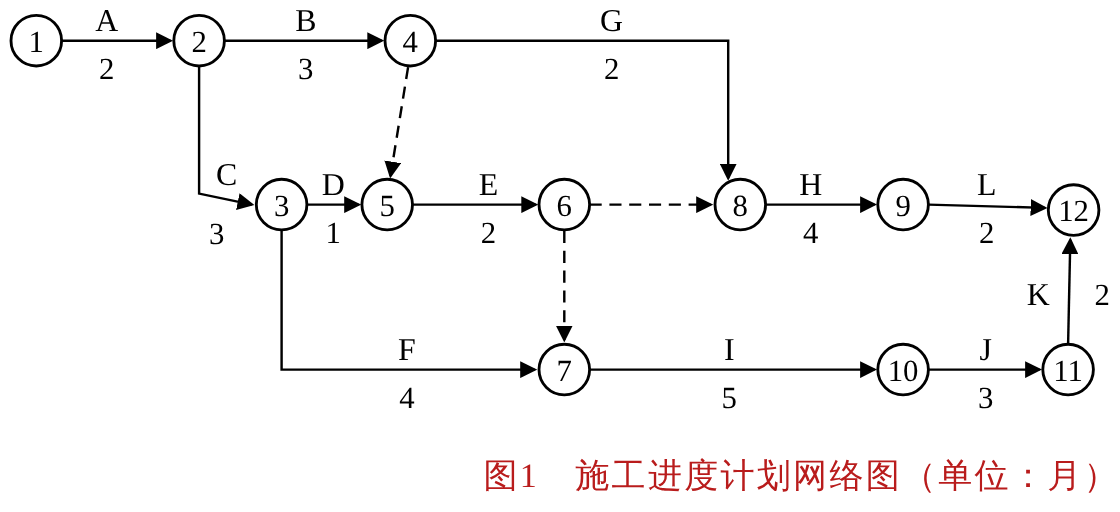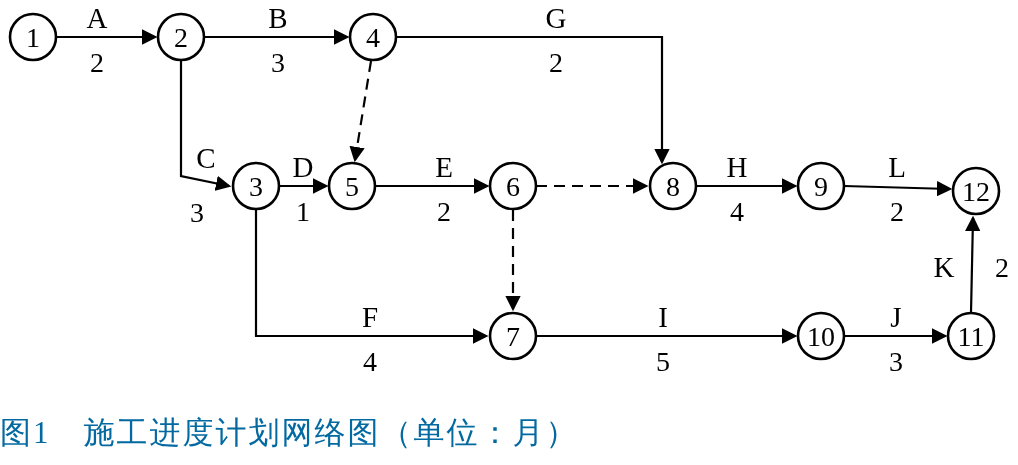--- a/index.html
+++ b/index.html
@@ -4,21 +4,21 @@
 <style>
   html,body{margin:0;padding:0;background:#fff;}
   .page{width:1018px;height:465px;background:#fff;position:relative;font-family:"Liberation Serif",serif;overflow:hidden;}
   svg{display:block;}
   .edge{stroke:#000;stroke-width:2.2;fill:none;}
   .dummy{stroke:#000;stroke-width:2.2;fill:none;stroke-dasharray:11 7;}
   .node-circle{fill:#fff;stroke:#000;stroke-width:2.6;}
   .node-num{font-size:28px;text-anchor:middle;fill:#000;font-family:"Liberation Serif",serif;}
   .lbl{font-size:29px;text-anchor:middle;fill:#000;font-family:"Liberation Serif",serif;}
   .dur{font-size:28px;text-anchor:middle;fill:#000;font-family:"Liberation Serif",serif;}
-  .caption{width:100%;text-align:left;font-size:31px;color:#0369a1;padding-top:12px;letter-spacing:2px;font-family:"Liberation Serif",serif;}
+  .caption{width:100%;text-align:right;font-size:31px;color:#b91c1c;padding-top:12px;letter-spacing:2px;font-family:"Liberation Serif",serif;}
 </style>
 </head>
 <body>
 
 <div class="page">
   <svg width="1018" height="400" viewBox="0 0 1018 400">
     <defs>
       <marker id="arrow" viewBox="0 0 10 10" refX="8.5" refY="5" markerWidth="7" markerHeight="7" orient="auto">
         <path d="M0,0 L10,5 L0,10 Z" fill="#000"></path>
       </marker>

